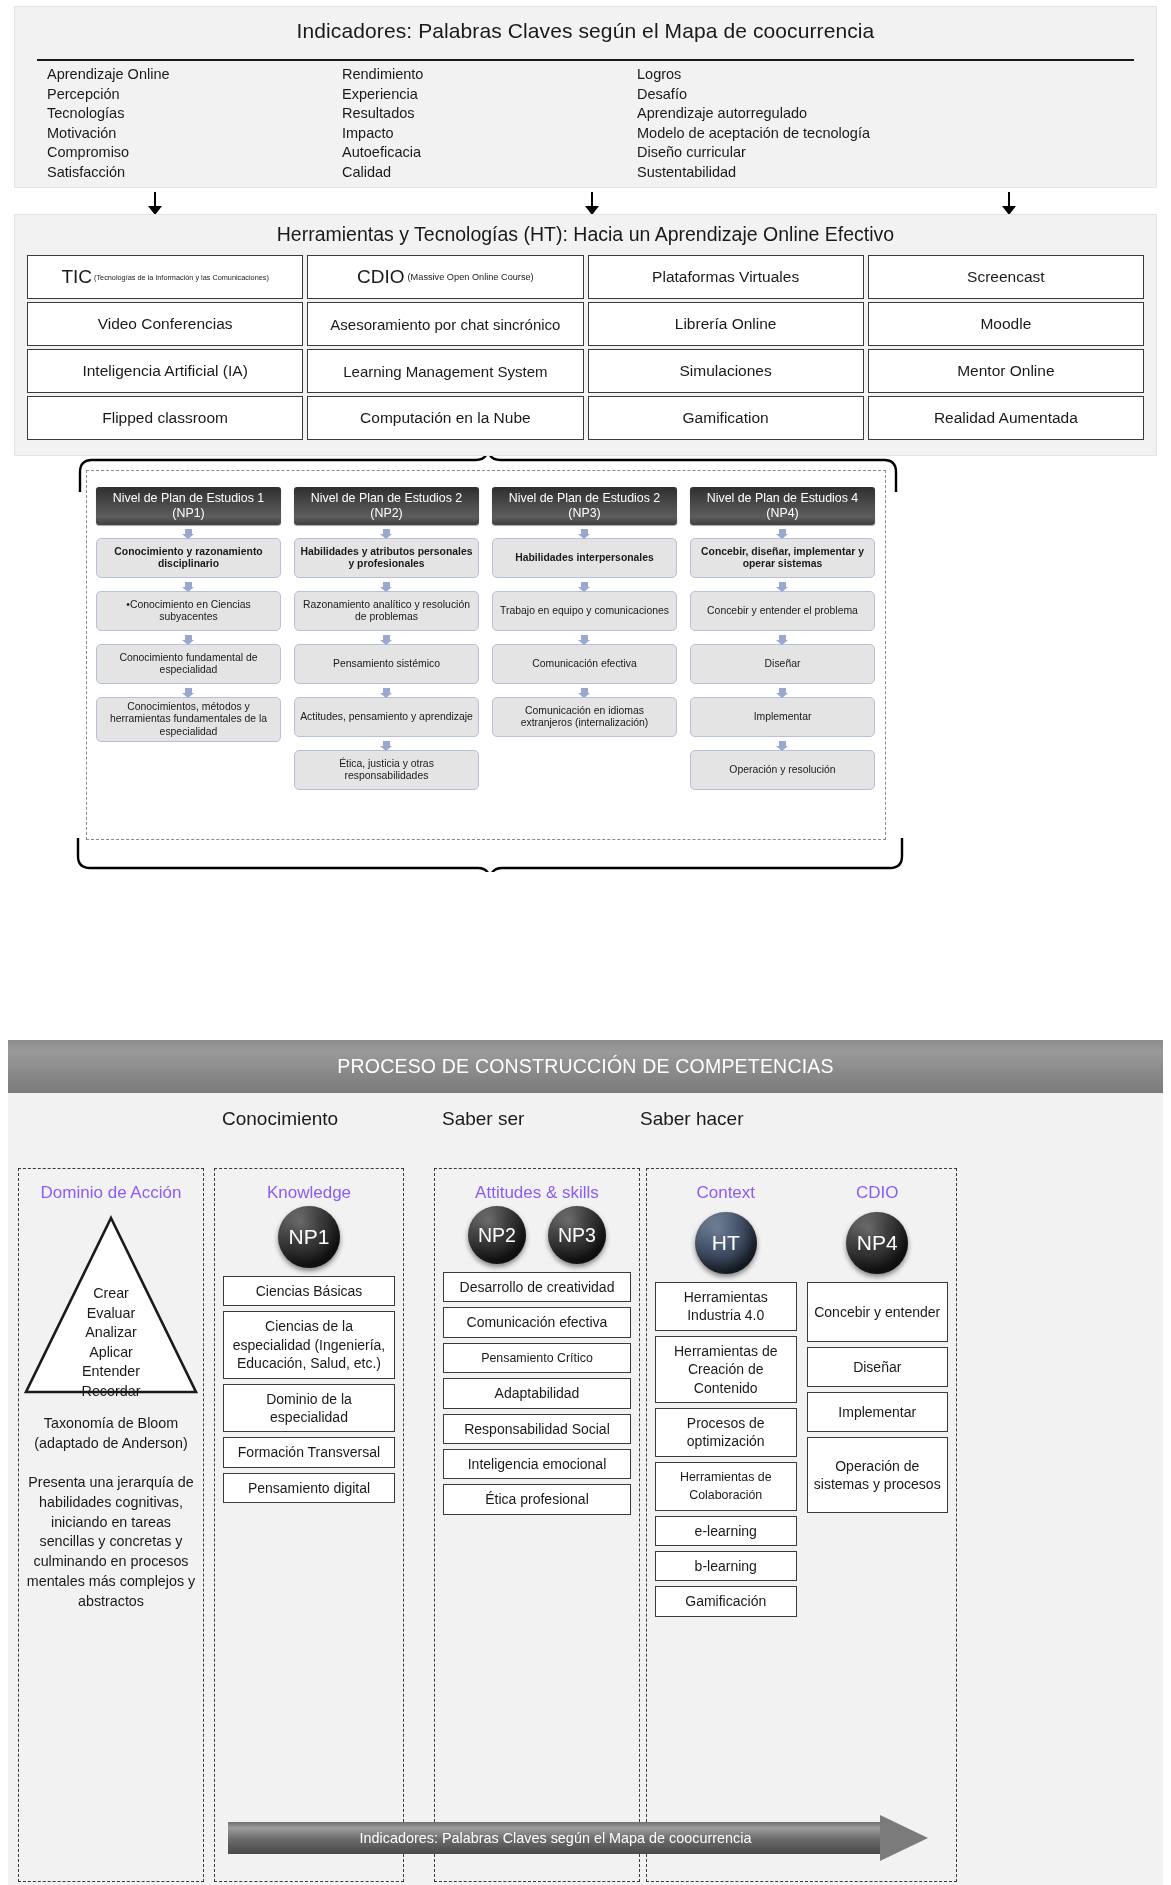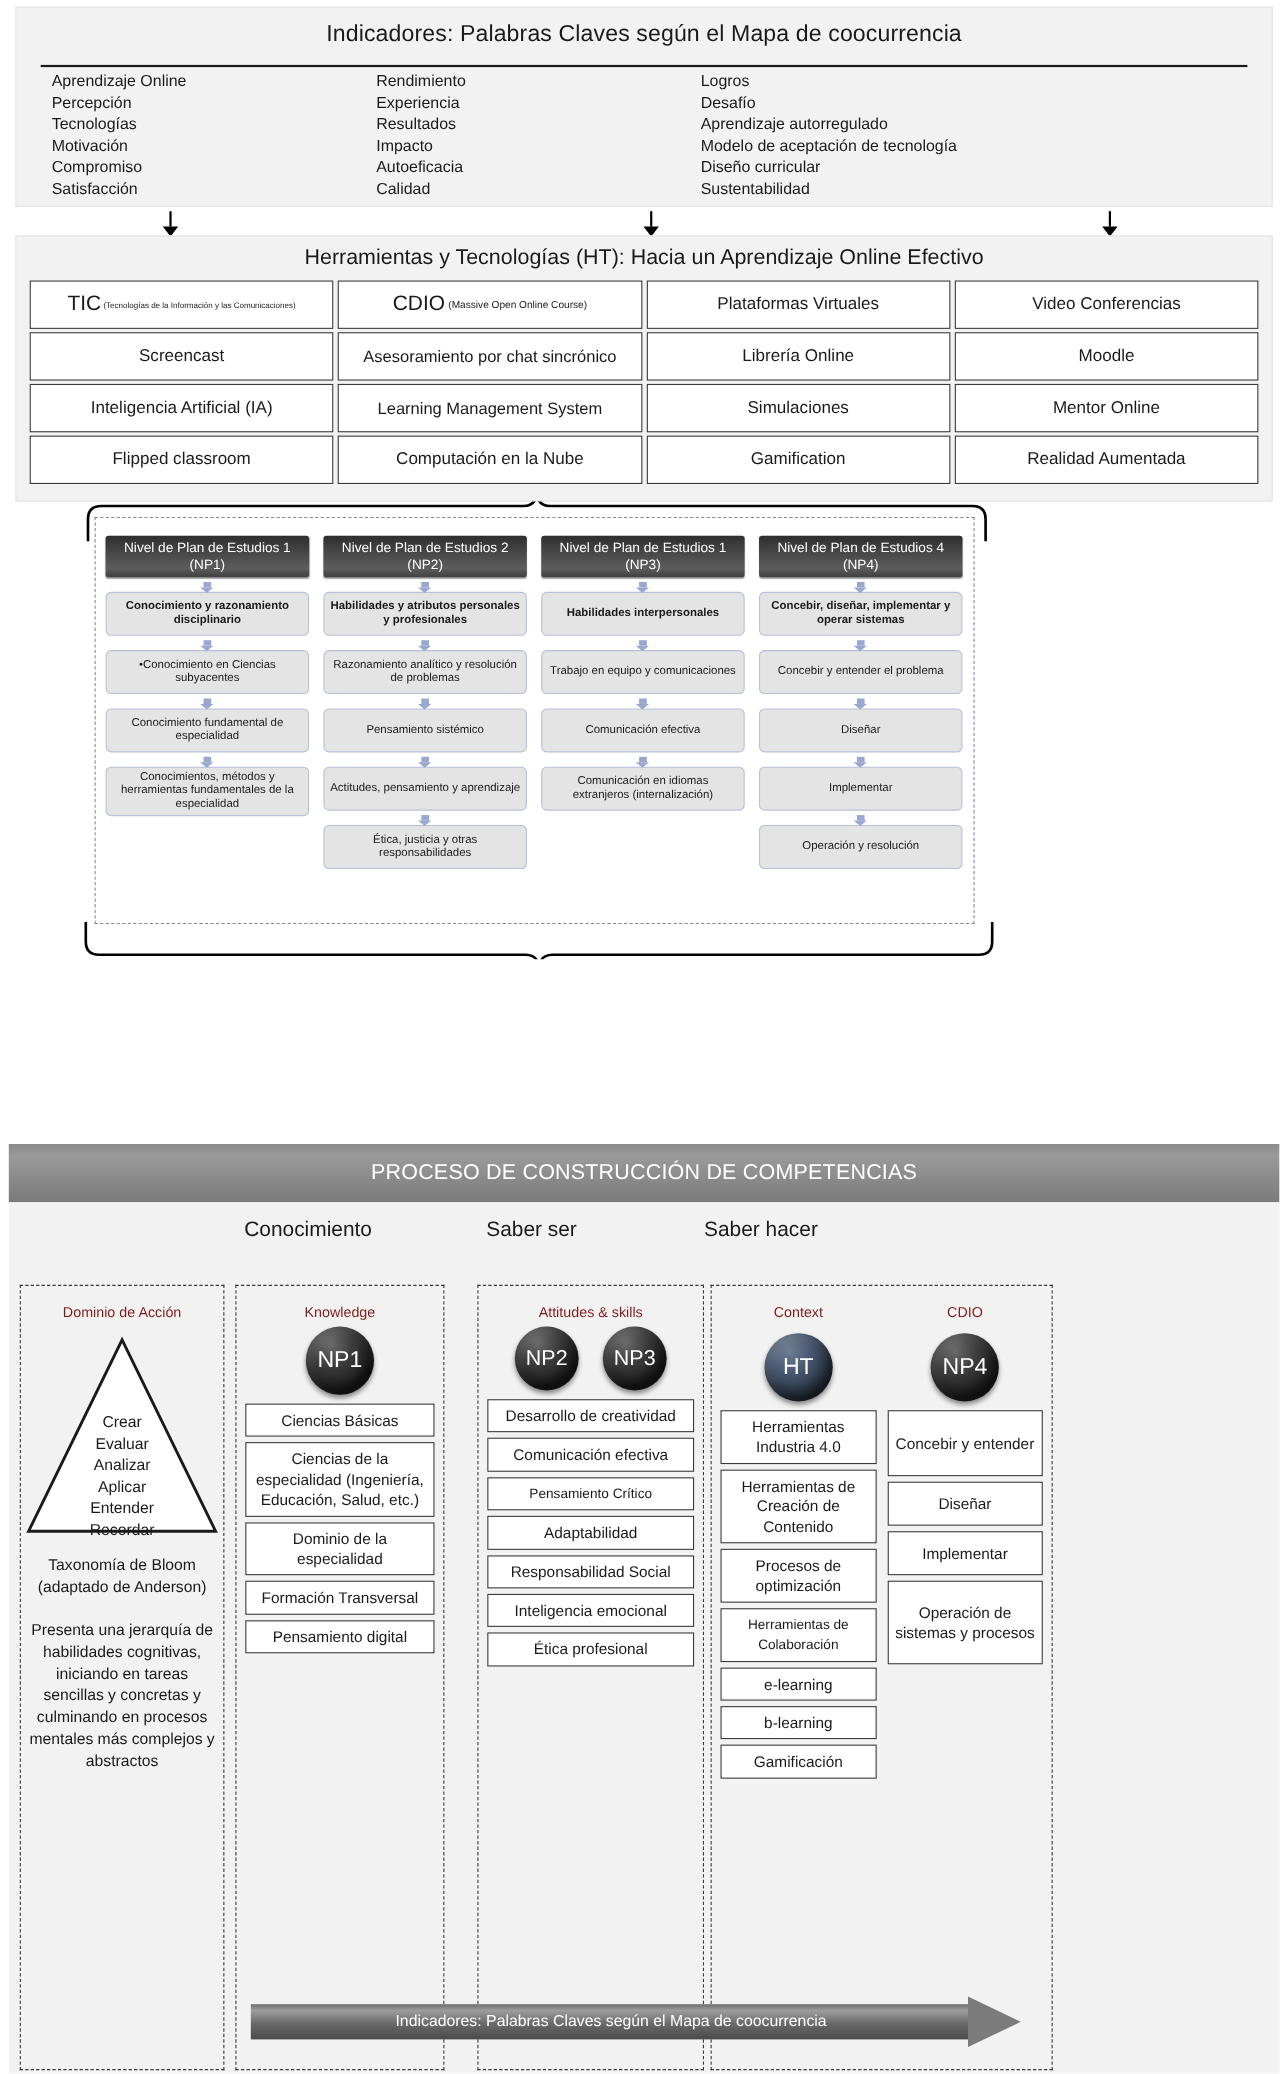--- a/index.html
+++ b/index.html
@@ -110,21 +110,21 @@
   .bottom-bg{
     position:absolute; left:8px; top:1093px; width:1155px; height:792px; background:#f2f2f2;
   }
   .saber-row{ position:absolute; left:8px; top:1108px; width:1155px; height:34px; }
   .saber-lbl{ position:absolute; font-size:19px; text-align:left; }
 
   .dash-col{
     position:absolute; top:1168px; border:1.6px dashed #3a3a3a; background:#f2f2f2;
   }
   .dcol-title{
-    text-align:center; font-size:13px; line-height:23px; padding-top:12px; color:#7f1d1d;
+    text-align:center; font-size:17px; line-height:23px; padding-top:12px; color:#8b5cf6;
   }
 
   
   #col-dominio{ left:18px; width:186px; height:714px; }
   .pyramid-wrap{ position:relative; width:100%; height:196px; margin-top:8px; }
   .pyramid{ position:absolute; left:50%; transform:translateX(-50%); width:178px; height:186px; }
   .pyr-words{
     position:absolute; left:0; right:0; top:72px; text-align:center;
     font-size:14.3px; line-height:19.5px; color:#1a1a1a;
   }
@@ -231,23 +231,23 @@
   <div class="ht-grid">
     <div class="ht-cell">
       <span class="abbr">TIC</span>
         <span class="sub">(Tecnologías de la Información y las Comunicaciones)</span>
     </div>
     <div class="ht-cell">
       <span class="abbr">CDIO</span>
         <span class="sub2">(Massive Open Online Course)</span>
     </div>
     <div class="ht-cell">Plataformas Virtuales</div>
+    <div class="ht-cell">Screencast</div>
+
     <div class="ht-cell">Video Conferencias</div>
-
-    <div class="ht-cell">Screencast</div>
     <div class="ht-cell small">Asesoramiento por chat sincrónico</div>
     <div class="ht-cell">Librería Online</div>
     <div class="ht-cell">Moodle</div>
 
     <div class="ht-cell">Inteligencia Artificial (IA)</div>
     <div class="ht-cell small">Learning Management System</div>
     <div class="ht-cell">Simulaciones</div>
     <div class="ht-cell">Mentor Online</div>
 
     <div class="ht-cell">Flipped classroom</div>
@@ -303,21 +303,21 @@
         <i></i>
       </div>
     <div class="np-box">Actitudes, pensamiento y aprendizaje</div>
     <div class="np-dn">
         <i></i>
       </div>
     <div class="np-box">Ética, justicia y otras responsabilidades</div>
   </div>
 
   <div class="np-col">
-    <div class="np-head">Nivel de Plan de Estudios 1 (NP3)</div>
+    <div class="np-head">Nivel de Plan de Estudios 2 (NP3)</div>
     <div class="np-dn">
         <i></i>
       </div>
     <div class="np-box b">Habilidades interpersonales</div>
     <div class="np-dn">
         <i></i>
       </div>
     <div class="np-box">Trabajo en equipo y comunicaciones</div>
     <div class="np-dn">
         <i></i>

